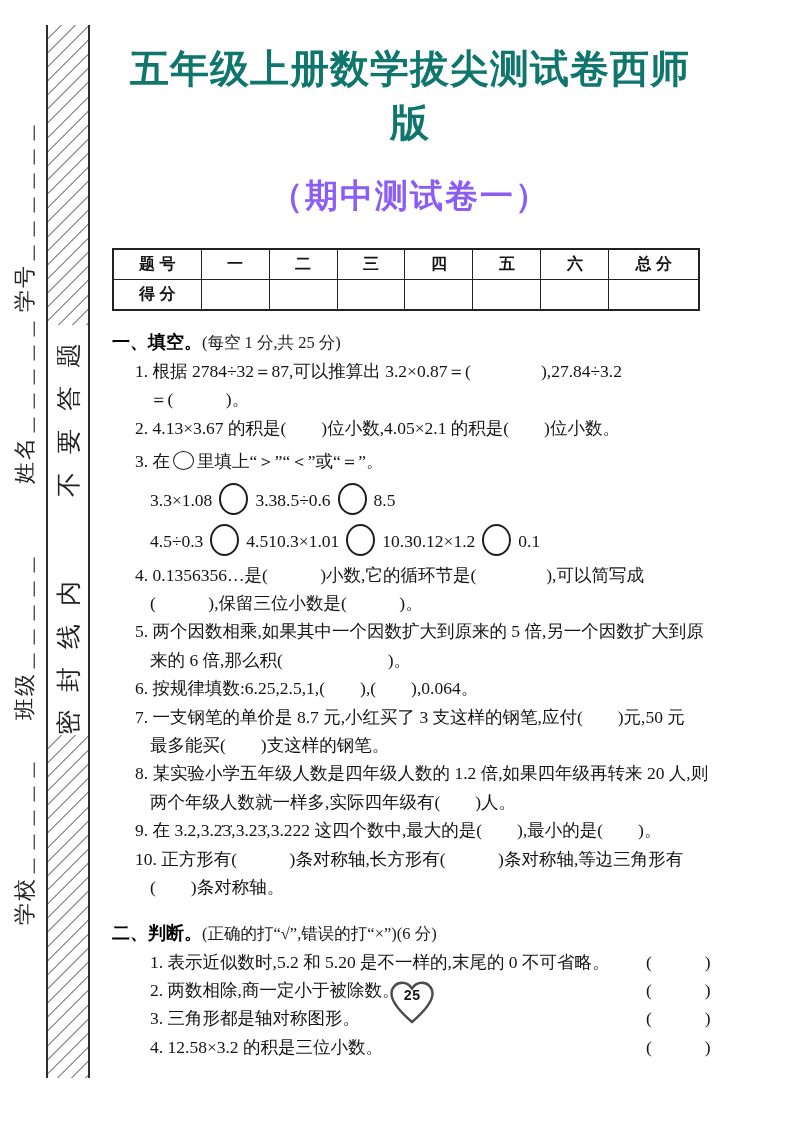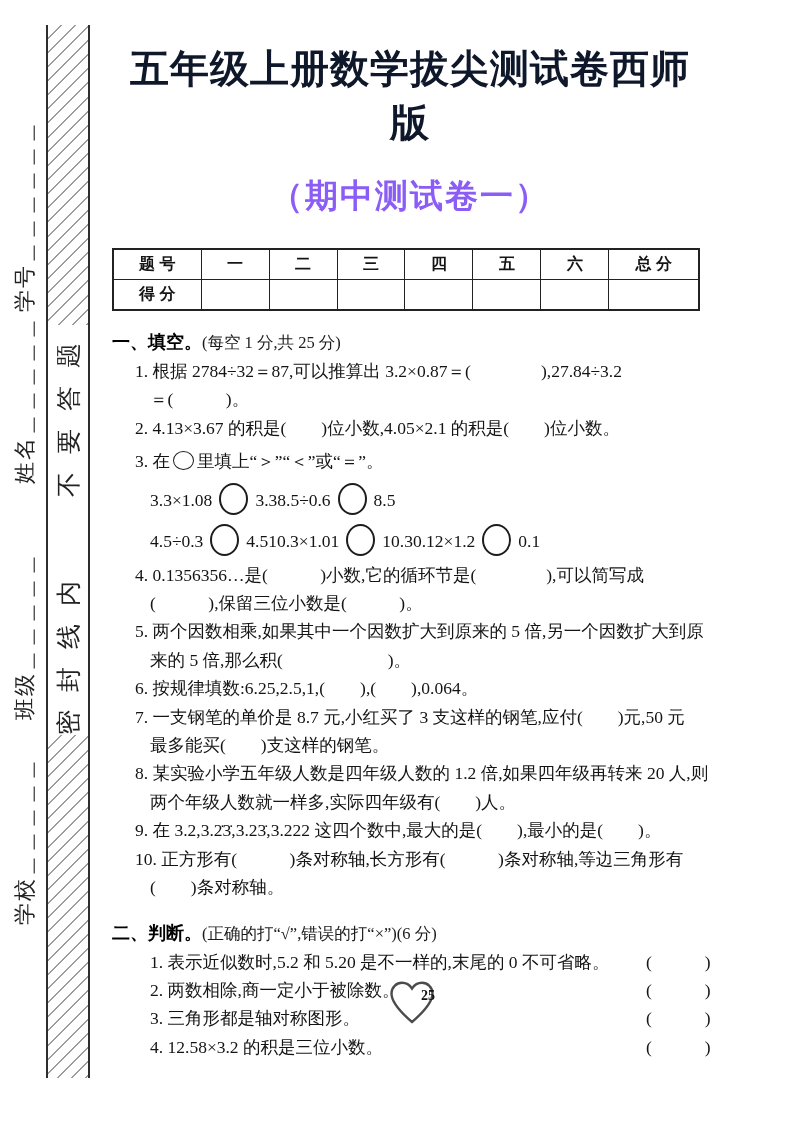--- a/index.html
+++ b/index.html
@@ -38,21 +38,21 @@
   #f-school { left:4px; top:925px; width:168px; }
   #f-class  { left:4px; top:720px; width:156px; }
   #f-name   { left:4px; top:484px; width:166px; }
   #f-sid    { left:4px; top:312px; width:184px; }
 
   
   .content { position:absolute; left:112px; top:42px; width:596px; }
 
   .title {
     font-family:"Liberation Sans", sans-serif; font-weight:bold;
-    font-size:39px; text-align:center; letter-spacing:1px; color:#0f172a;
+    font-size:39px; text-align:center; letter-spacing:1px; color:#0f766e;
   }
   .subtitle {
     margin-top:24px; font-family:"Liberation Sans", sans-serif; font-weight:bold;
     font-size:33px; text-align:center; letter-spacing:2px; color:#8b5cf6;
   }
 
   table.score {
     margin-top:29px; border-collapse:collapse; width:588px;
     font-family:"Liberation Sans", sans-serif; font-size:16px; font-weight:bold;
   }
@@ -91,23 +91,23 @@
 
   .jrow { display:flex; padding-left:38px; font-size:17.5px; line-height:28.4px; }
   .jrow .jtext { flex:1; white-space:nowrap; }
   .jrow .jblank { width:62px; text-align:left; letter-spacing:6px; }
 
   .heart-badge {
     position:absolute; left:388px; top:980px; width:48px; height:46px;
   }
   .heart-badge svg { display:block; }
   .heart-num {
-    position:absolute; left:16px; top:8px; width:48px; text-align:center;
+    position:absolute; left:0; top:8px; width:48px; text-align:center;
     font-size:14px; font-weight:bold; color:#111;
-    font-family:Liberation Serif, serif;
+    font-family:Liberation Mono, monospace;
   }
 </style>
 </head>
 <body>
 
 <div class="page">
 
   <div class="side-field" id="f-sid">
     <span>学号＿＿＿＿＿＿</span>
   </div>
@@ -179,21 +179,21 @@
     </div>
     <div class="q3row">
       <span><span>4.5÷0.3</span><span class="cmp-circle"></span><span>4.5</span></span>
       <span><span>10.3×1.01</span><span class="cmp-circle"></span><span>10.3</span></span>
       <span><span>0.12×1.2</span><span class="cmp-circle"></span><span>0.1</span></span>
     </div>
 
     <div class="qline">4. 0.1356356…是(　　　)小数,它的循环节是(　　　　),可以简写成</div>
     <div class="qcont">(　　　),保留三位小数是(　　　)。</div>
     <div class="qline">5. 两个因数相乘,如果其中一个因数扩大到原来的 5 倍,另一个因数扩大到原</div>
-    <div class="qcont">来的 5 倍,那么积(　　　　　　)。</div>
+    <div class="qcont">来的 6 倍,那么积(　　　　　　)。</div>
     <div class="qline">6. 按规律填数:6.25,2.5,1,(　　),(　　),0.064。</div>
     <div class="qline">7. 一支钢笔的单价是 8.7 元,小红买了 3 支这样的钢笔,应付(　　)元,50 元</div>
     <div class="qcont">最多能买(　　)支这样的钢笔。</div>
     <div class="qline">8. 某实验小学五年级人数是四年级人数的 1.2 倍,如果四年级再转来 20 人,则</div>
     <div class="qcont">两个年级人数就一样多,实际四年级有(　　)人。</div>
     <div class="qline">9. 在 3.2,3.2̇3̇,3.23̇,3.222 这四个数中,最大的是(　　),最小的是(　　)。</div>
     <div class="qline">10. 正方形有(　　　)条对称轴,长方形有(　　　)条对称轴,等边三角形有</div>
     <div class="qcont">(　　)条对称轴。</div>
 
     <div class="sec-header">

